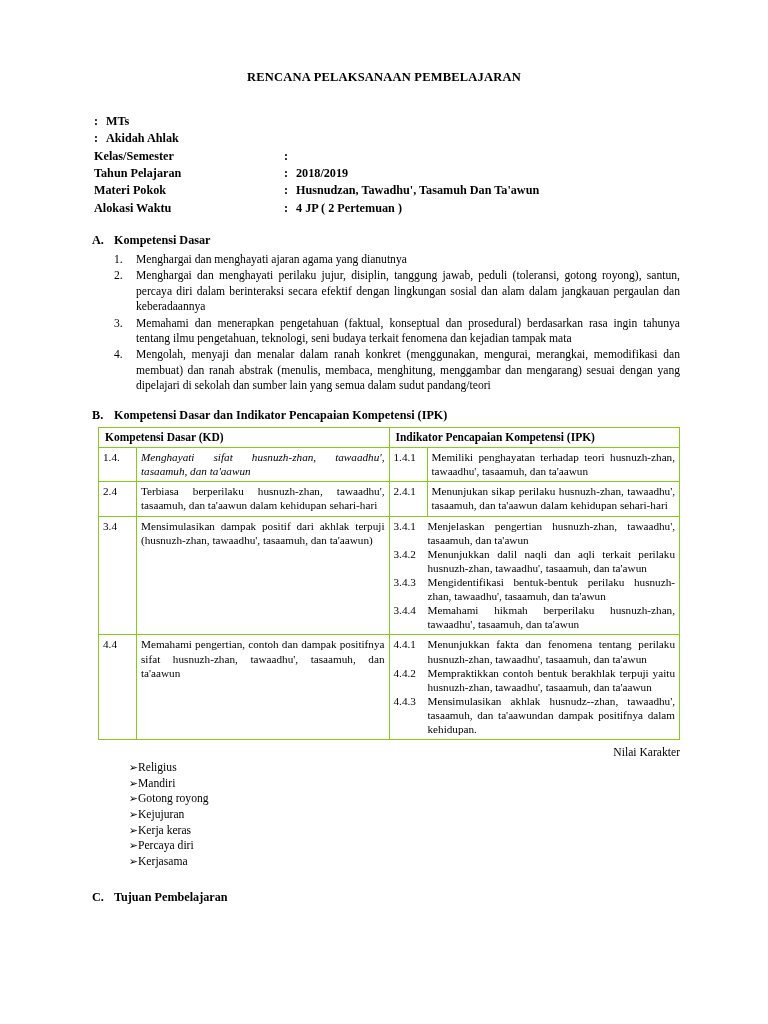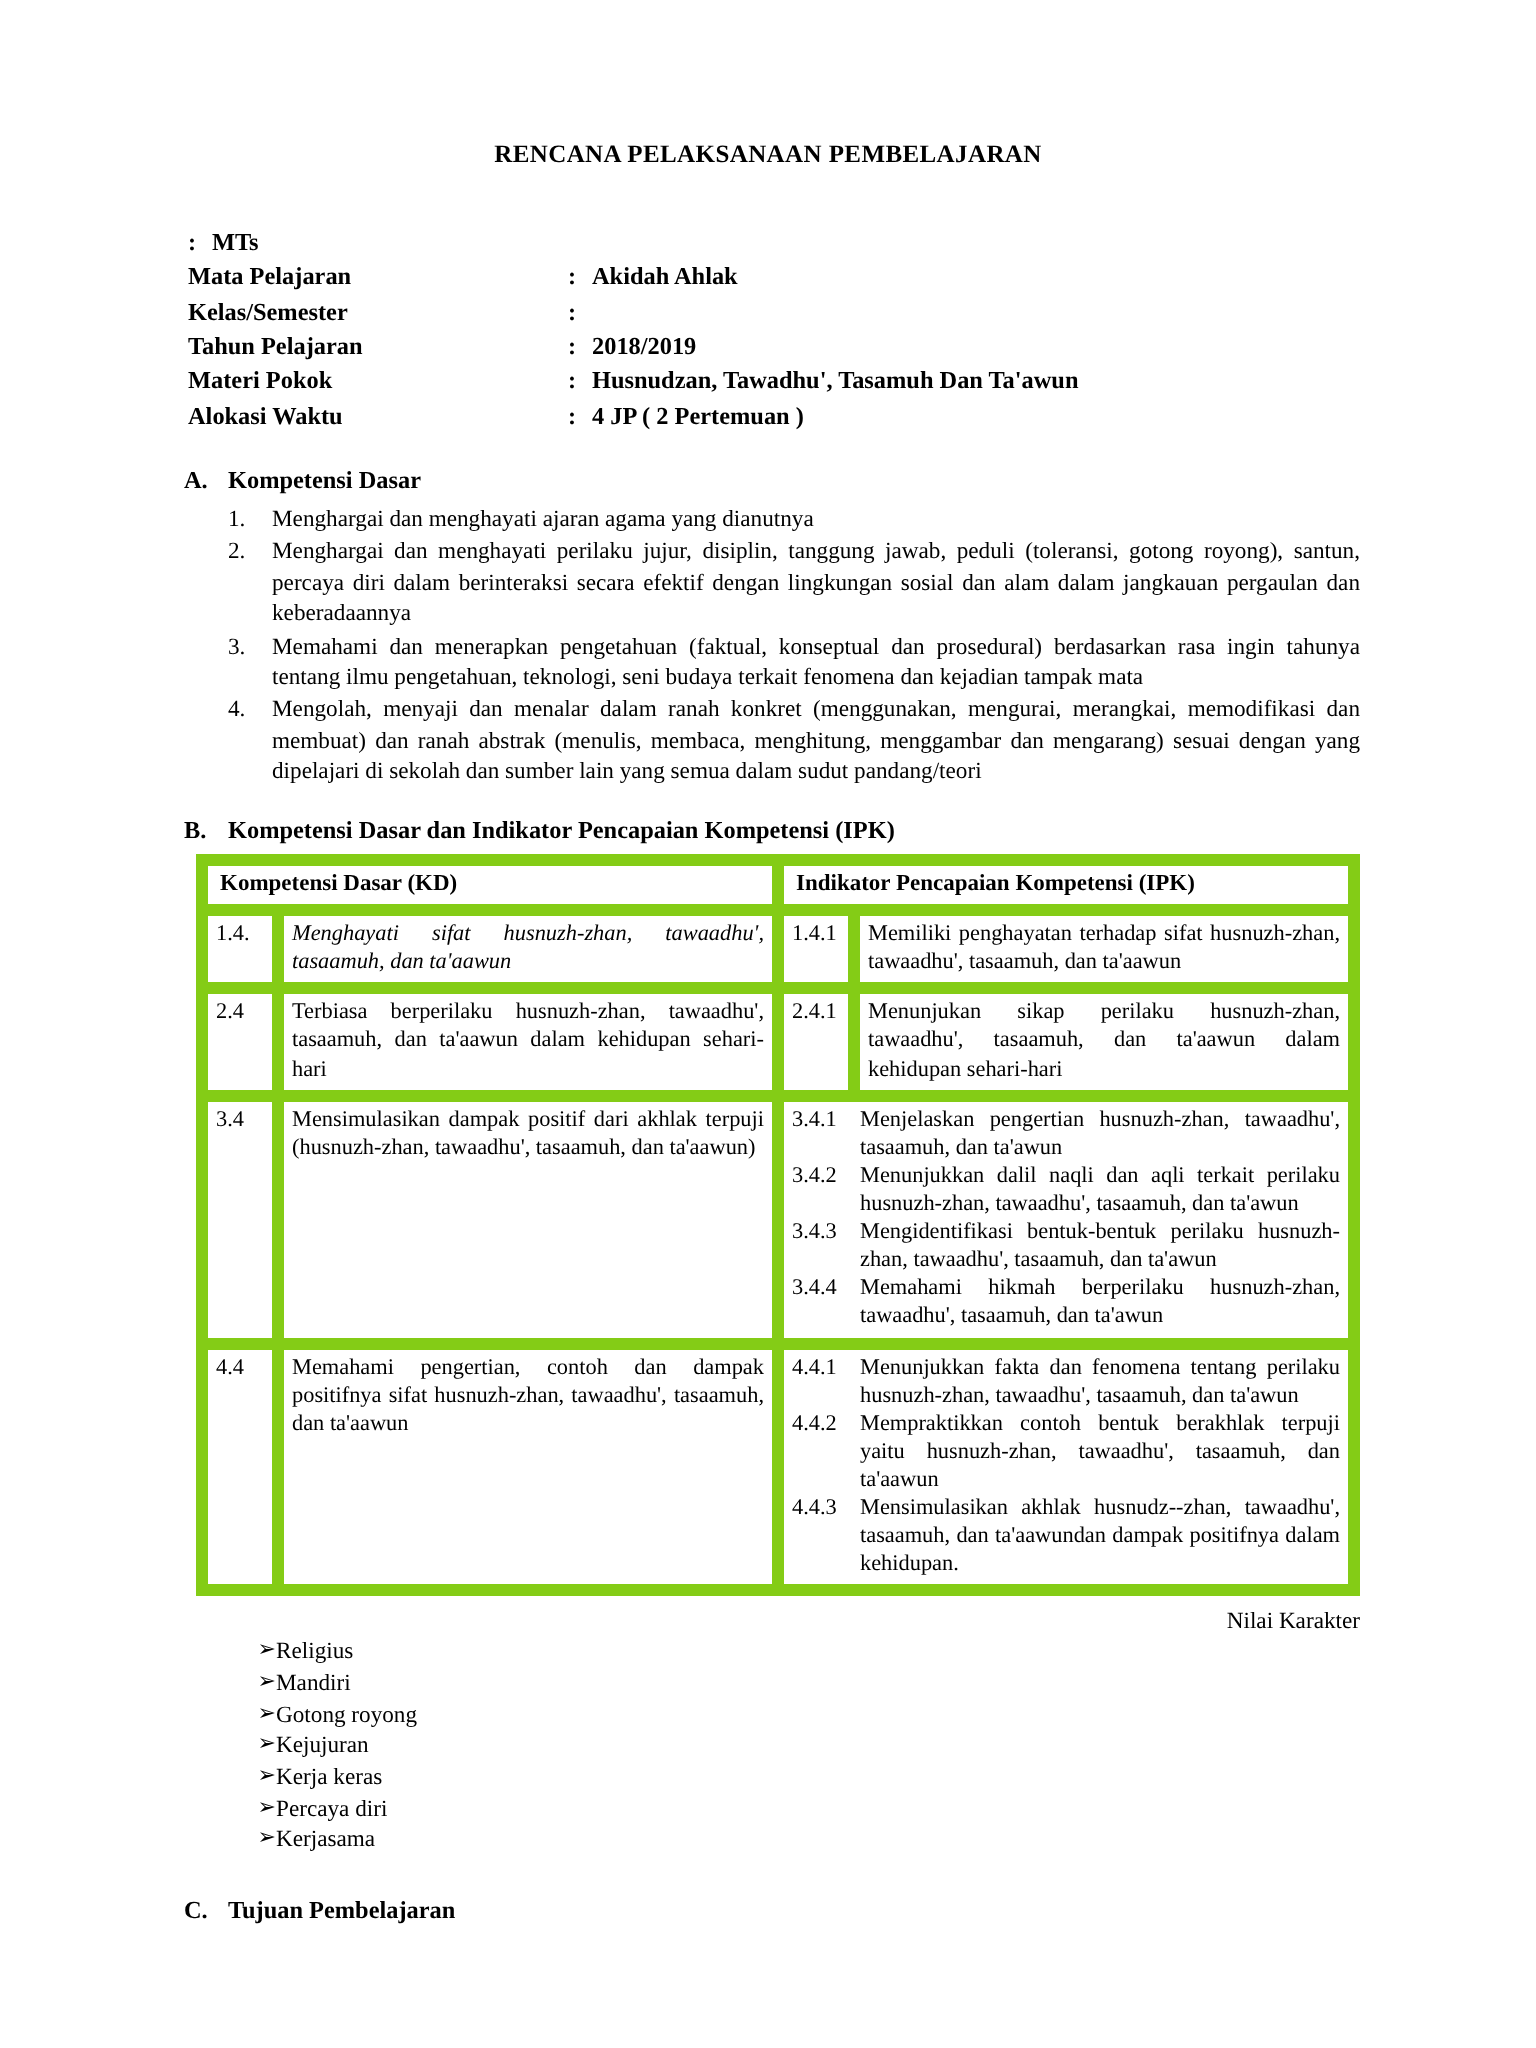--- a/index.html
+++ b/index.html
@@ -97,21 +97,21 @@
   table.kd {
     border-collapse: collapse;
     width: 100%;
     margin-top: 4px;
     margin-left: 10px;
     width: calc(100% - 10px);
     font-size: 11.2px;
     table-layout: fixed;
   }
   table.kd th, table.kd td {
-    border: 6px solid #84cc16;
+    border: 1px solid #84cc16;
     vertical-align: top;
     padding: 2px 4px 3px 4px;
     line-height: 1.26;
   }
   table.kd th {
     font-weight: bold;
     font-size: 11.5px;
     text-align: left;
     padding: 2px 4px 3px 6px;
   }
@@ -156,21 +156,20 @@
 <div class="page">
 
   <div class="doc-title">RENCANA PELAKSANAAN PEMBELAJARAN</div>
 
   <div class="ident">
     <div class="ident-row">
       <div class="ident-colon">:</div>
       <div class="ident-value">MTs</div>
     </div>
     <div class="ident-row">
-      <div class="ident-label">Mata Pelajaran</div>
       <div class="ident-colon">:</div>
       <div class="ident-value">Akidah Ahlak</div>
     </div>
     <div class="ident-row">
       <div class="ident-label">Kelas/Semester</div>
       <div class="ident-colon">:</div>
     </div>
     <div class="ident-row">
       <div class="ident-label">Tahun Pelajaran</div>
       <div class="ident-colon">:</div>
@@ -230,21 +229,21 @@
         <tr>
           <th colspan="2">Kompetensi Dasar (KD)</th>
           <th colspan="2">Indikator Pencapaian Kompetensi (IPK)</th>
         </tr>
       </thead>
       <tbody>
         <tr>
           <td>1.4.</td>
           <td class="cell-just it">Menghayati sifat husnuzh-zhan, tawaadhu', tasaamuh, dan ta'aawun</td>
           <td>1.4.1</td>
-          <td class="cell-just">Memiliki penghayatan terhadap sifat husnuzh-zhan, tawaadhu', tasaamuh, dan ta'aawun</td>
+          <td class="cell-just">Memiliki penghayatan terhadap teori husnuzh-zhan, tawaadhu', tasaamuh, dan ta'aawun</td>
         </tr>
         <tr>
           <td>2.4</td>
           <td class="cell-just">Terbiasa berperilaku husnuzh-zhan, tawaadhu', tasaamuh, dan ta'aawun dalam kehidupan sehari-hari</td>
           <td>2.4.1</td>
           <td class="cell-just">Menunjukan sikap perilaku husnuzh-zhan, tawaadhu', tasaamuh, dan ta'aawun dalam kehidupan sehari-hari</td>
         </tr>
         <tr>
           <td>3.4</td>
           <td class="cell-just">Mensimulasikan dampak positif dari akhlak terpuji (husnuzh-zhan, tawaadhu', tasaamuh, dan ta'aawun)</td>

